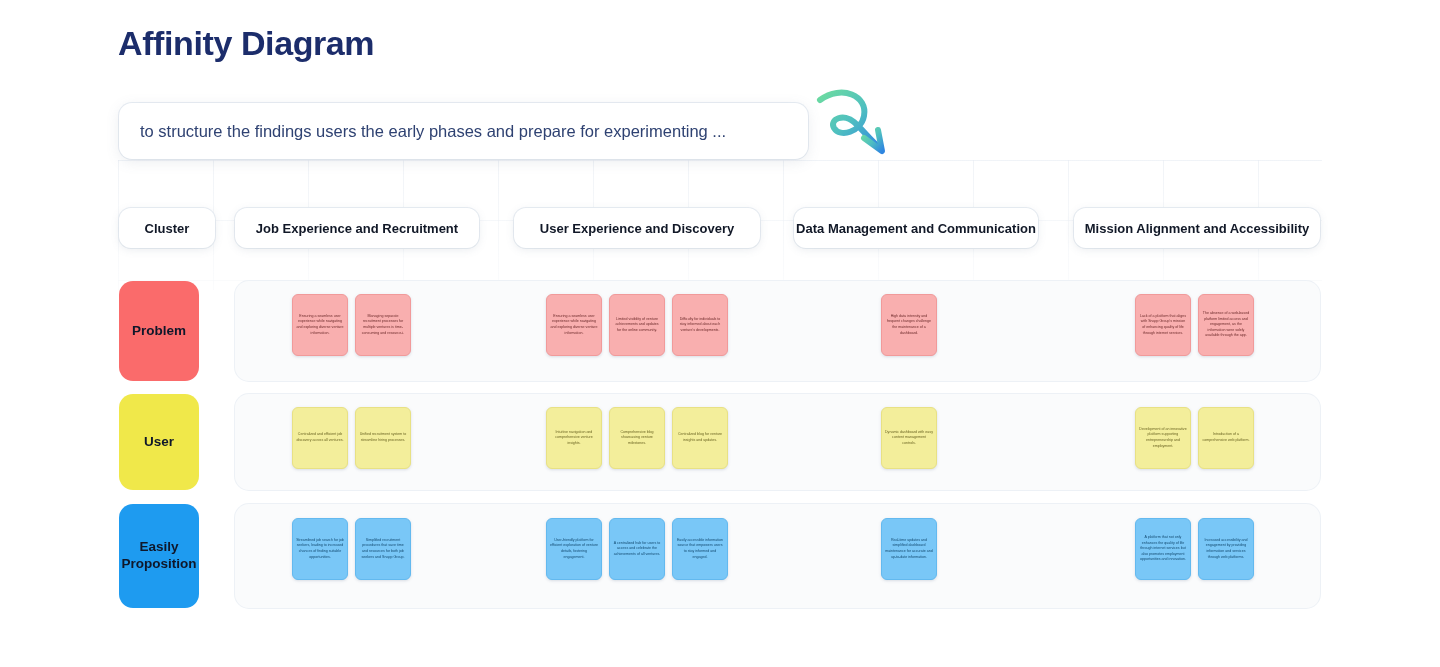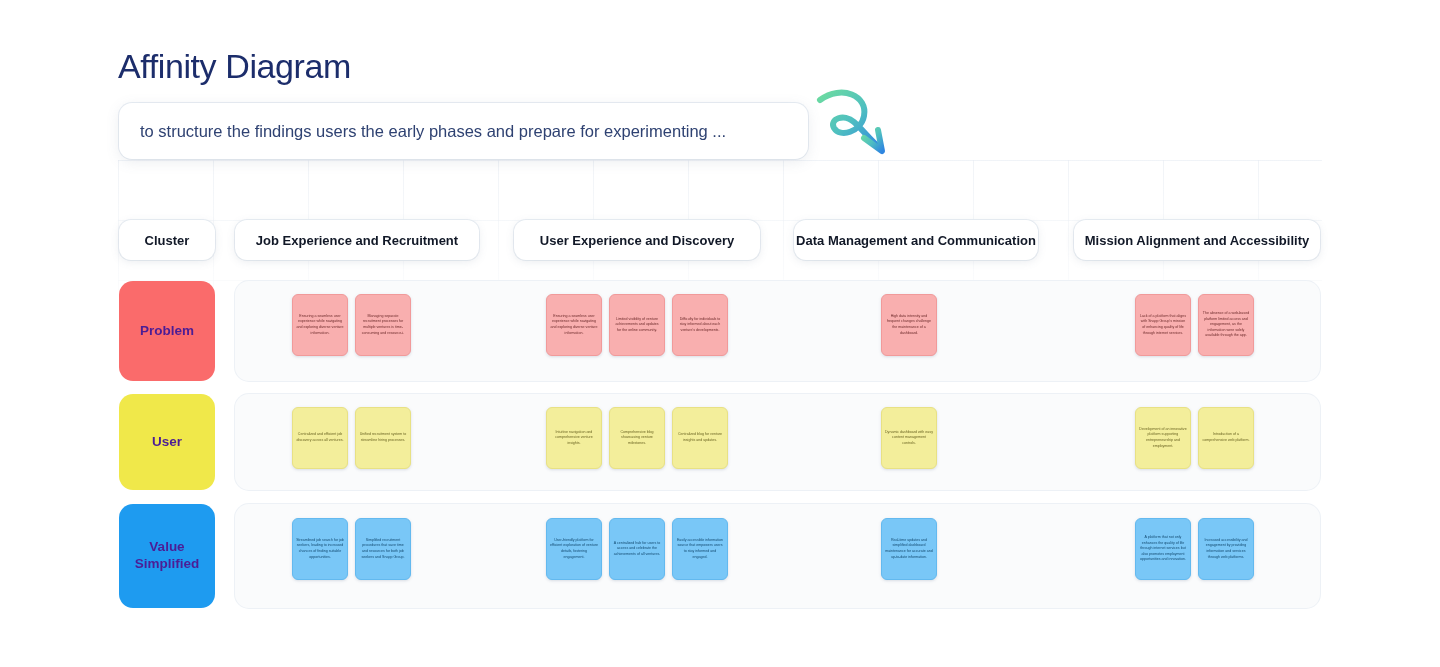--- a/index.html
+++ b/index.html
@@ -23,23 +23,23 @@
       linear-gradient(to right, rgba(226,232,240,.55) 1px, transparent 1px),
       linear-gradient(to bottom, rgba(226,232,240,.55) 1px, transparent 1px);
     background-size: 95px 60px;
     -webkit-mask-image: linear-gradient(to bottom, rgba(0,0,0,.9), rgba(0,0,0,.25));
     mask-image: linear-gradient(to bottom, rgba(0,0,0,.9), rgba(0,0,0,.25));
     pointer-events: none;
   }
 
   .page-title {
     position: absolute;
-    left: 118px; top: 47px;
+    left: 118px; top: 24px;
     font-size: 34px;
-    font-weight: normal;
+    font-weight: bold;
     color: #1c2d6b;
     letter-spacing: -0.4px;
   }
 
   .subtitle-box {
     position: absolute;
     left: 119px; top: 103px;
     width: 689px; height: 56px;
     background: #ffffff;
     border-radius: 13px;
@@ -53,21 +53,21 @@
     white-space: nowrap;
   }
 
   .arrow-deco {
     position: absolute;
     left: 812px; top: 82px;
     width: 90px; height: 86px;
   }
 
   
-  .headers { position: absolute; left: 0; top: 220px; width: 1440px; height: 42px; }
+  .headers { position: absolute; left: 0; top: 208px; width: 1440px; height: 42px; }
   .head-pill {
     position: absolute; top: 0; height: 40px;
     background: #ffffff;
     border-radius: 12px;
     box-shadow: 0 2px 9px rgba(100,116,139,.13), 0 0 0 1px rgba(232,237,243,.9);
     display: flex; align-items: center; justify-content: center;
     font-size: 13px; font-weight: bold; color: #111827;
   }
   .head-cluster { left: 119px; width: 96px; }
   .head-c0 { left: 235px; width: 244px; }
@@ -76,25 +76,25 @@
   .head-c3 { left: 1074px; width: 246px; }
 
   
   .row { position: absolute; left: 0; width: 1440px; }
   .row-problem { top: 281px; height: 100px; }
   .row-need    { top: 394px; height: 96px; }
   .row-value   { top: 504px; height: 104px; }
 
   .row-label {
     position: absolute; left: 119px;
-    width: 96px;
+    width: 80px;
     border-radius: 14px;
     display: flex; align-items: center; justify-content: center;
     text-align: center;
-    color: #4c1d95;
+    color: #0f172a;
     font-size: 13.5px; font-weight: bold;
     line-height: 1.25;
   }
   .row-problem .row-label { height: 100px; background: #FA6B6B; }
   .row-need    .row-label { height: 96px;  background: #F0E84A; }
   .row-value   .row-label { height: 104px; background: #1E9BF0; }
 
   .row-canvas {
     position: absolute; left: 235px; width: 1085px;
     background: #fafbfc;
@@ -180,21 +180,21 @@
         <div class="note note-need" style="left: 311px;">Intuitive navigation and comprehensive venture insights.</div>
         <div class="note note-need" style="left: 374px;">Comprehensive blog showcasing venture milestones.</div>
         <div class="note note-need" style="left: 437px;">Centralized blog for venture insights and updates.</div>
         <div class="note note-need" style="left: 646px;">Dynamic dashboard with easy content management controls.</div>
         <div class="note note-need" style="left: 900px;">Development of an innovative platform supporting entrepreneurship and employment.</div>
         <div class="note note-need" style="left: 963px;">Introduction of a comprehensive web platform.</div>
       </div>
   </div>
 
   <div class="row row-value">
-    <div class="row-label">Value Simplified</div>
+    <div class="row-label">Easily Proposition</div>
     <div class="row-canvas">
         <div class="note note-value" style="left: 57px;">Streamlined job search for job seekers, leading to increased chances of finding suitable opportunities.</div>
         <div class="note note-value" style="left: 120px;">Simplified recruitment procedures that save time and resources for both job seekers and Snapp Group.</div>
         <div class="note note-value" style="left: 311px;">User-friendly platform for efficient exploration of venture details, fostering engagement.</div>
         <div class="note note-value" style="left: 374px;">A centralized hub for users to access and celebrate the achievements of all ventures.</div>
         <div class="note note-value" style="left: 437px;">Easily accessible information source that empowers users to stay informed and engaged.</div>
         <div class="note note-value" style="left: 646px;">Real-time updates and simplified dashboard maintenance for accurate and up-to-date information.</div>
         <div class="note note-value" style="left: 900px;">A platform that not only enhances the quality of life through internet services but also promotes employment opportunities and innovation.</div>
         <div class="note note-value" style="left: 963px;">Increased accessibility and engagement by providing information and services through web platforms.</div>
       </div>

